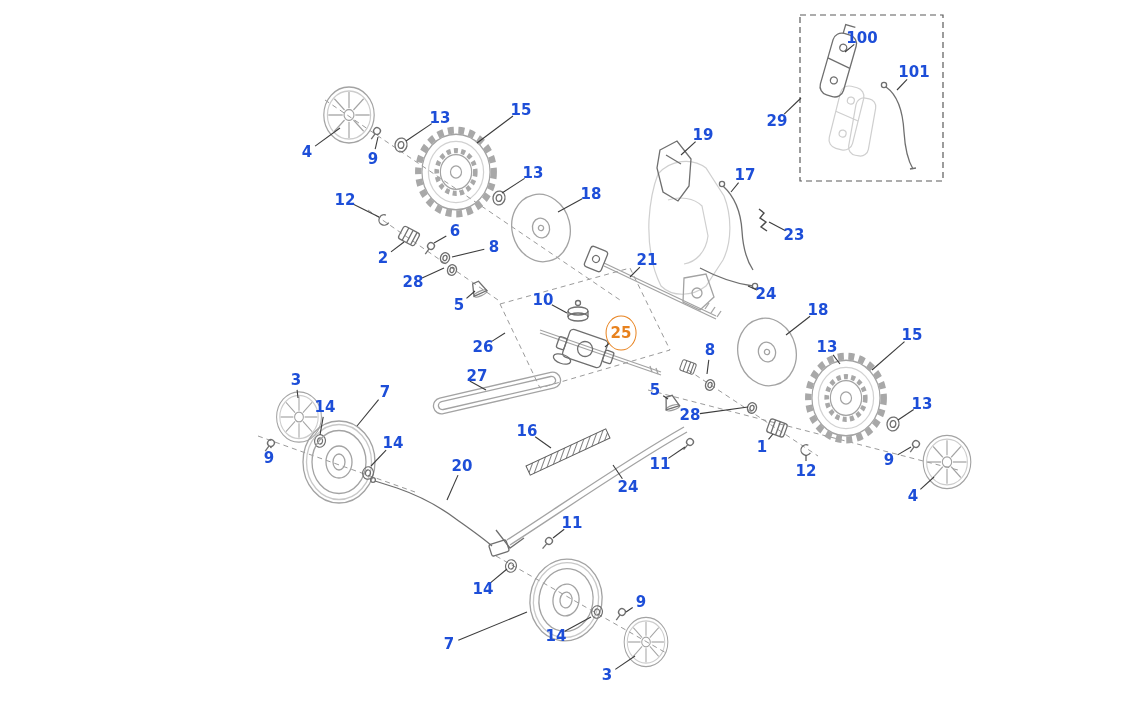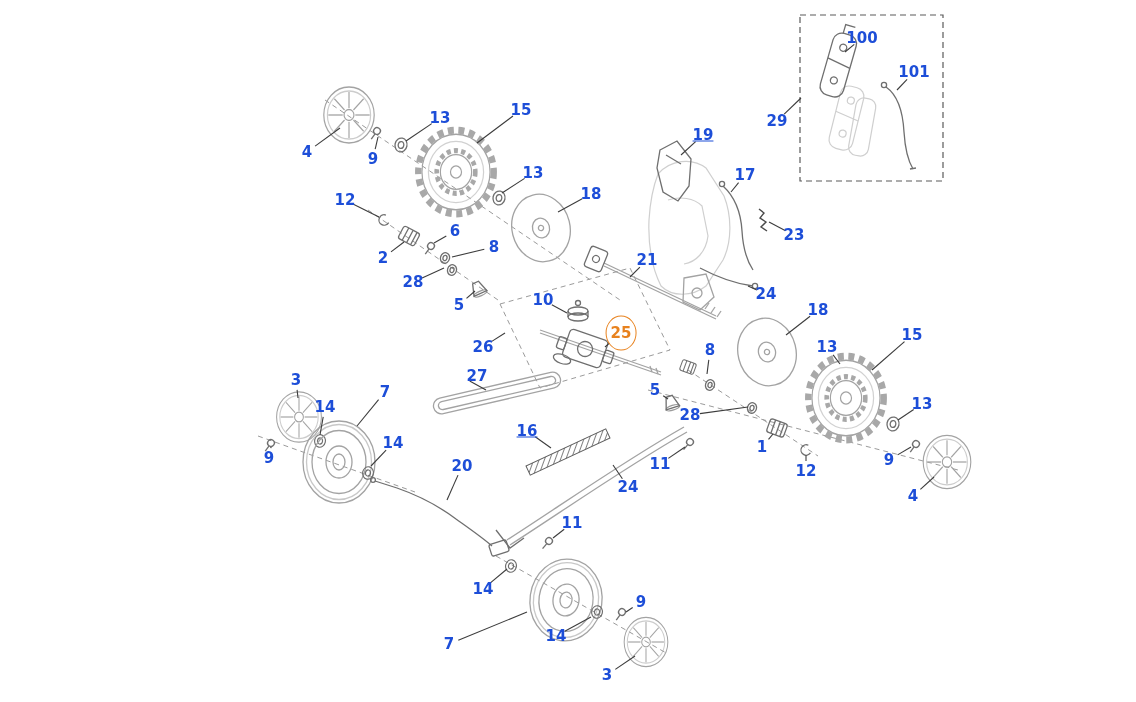--- a/index.html
+++ b/index.html
@@ -308,21 +308,21 @@
       <span class="plabel" style="left: 440px; top: 118px;">13</span>
       <span class="plabel" style="left: 521px; top: 110px;">15</span>
       <span class="plabel" style="left: 533px; top: 173px;">13</span>
       <span class="plabel" style="left: 591px; top: 194px;">18</span>
       <span class="plabel" style="left: 345px; top: 200px;">12</span>
       <span class="plabel" style="left: 383px; top: 258px;">2</span>
       <span class="plabel" style="left: 455px; top: 231px;">6</span>
       <span class="plabel" style="left: 494px; top: 247px;">8</span>
       <span class="plabel" style="left: 413px; top: 282px;">28</span>
       <span class="plabel" style="left: 459px; top: 305px;">5</span>
-      <span class="plabel" style="left: 703px; top: 135px; text-decoration: underline;">19</span>
+      <span class="plabel" style="left: 703px; top: 135px;">19</span>
       <span class="plabel" style="left: 745px; top: 175px;">17</span>
       <span class="plabel" style="left: 794px; top: 235px; text-align: right;">23</span>
       <span class="plabel" style="left: 647px; top: 260px;">21</span>
       <span class="plabel" style="left: 766px; top: 294px;">24</span>
       <span class="plabel" style="left: 777px; top: 121px;">29</span>
       <span class="plabel" style="left: 862px; top: 38px;">100</span>
       <span class="plabel" style="left: 914px; top: 72px;">101</span>
       <span class="plabel" style="left: 543px; top: 300px;">10</span>
       <span class="plabel hl" style="left: 621px; top: 333px;">25</span>
       <span class="plabel" style="left: 483px; top: 347px;">26</span>
@@ -337,21 +337,21 @@
       <span class="plabel" style="left: 806px; top: 471px;">12</span>
       <span class="plabel" style="left: 922px; top: 404px;">13</span>
       <span class="plabel" style="left: 889px; top: 460px;">9</span>
       <span class="plabel" style="left: 913px; top: 496px;">4</span>
       <span class="plabel" style="left: 296px; top: 380px;">3</span>
       <span class="plabel" style="left: 325px; top: 407px;">14</span>
       <span class="plabel" style="left: 385px; top: 392px;">7</span>
       <span class="plabel" style="left: 269px; top: 458px;">9</span>
       <span class="plabel" style="left: 393px; top: 443px;">14</span>
       <span class="plabel" style="left: 462px; top: 466px;">20</span>
-      <span class="plabel" style="left: 527px; top: 431px; text-decoration: underline;">16</span>
+      <span class="plabel" style="left: 527px; top: 431px;">16</span>
       <span class="plabel" style="left: 660px; top: 464px;">11</span>
       <span class="plabel" style="left: 628px; top: 487px;">24</span>
       <span class="plabel" style="left: 572px; top: 523px;">11</span>
       <span class="plabel" style="left: 483px; top: 589px;">14</span>
       <span class="plabel" style="left: 641px; top: 602px;">9</span>
       <span class="plabel" style="left: 556px; top: 636px;">14</span>
       <span class="plabel" style="left: 449px; top: 644px;">7</span>
       <span class="plabel" style="left: 607px; top: 675px;">3</span>
     </div>
 

